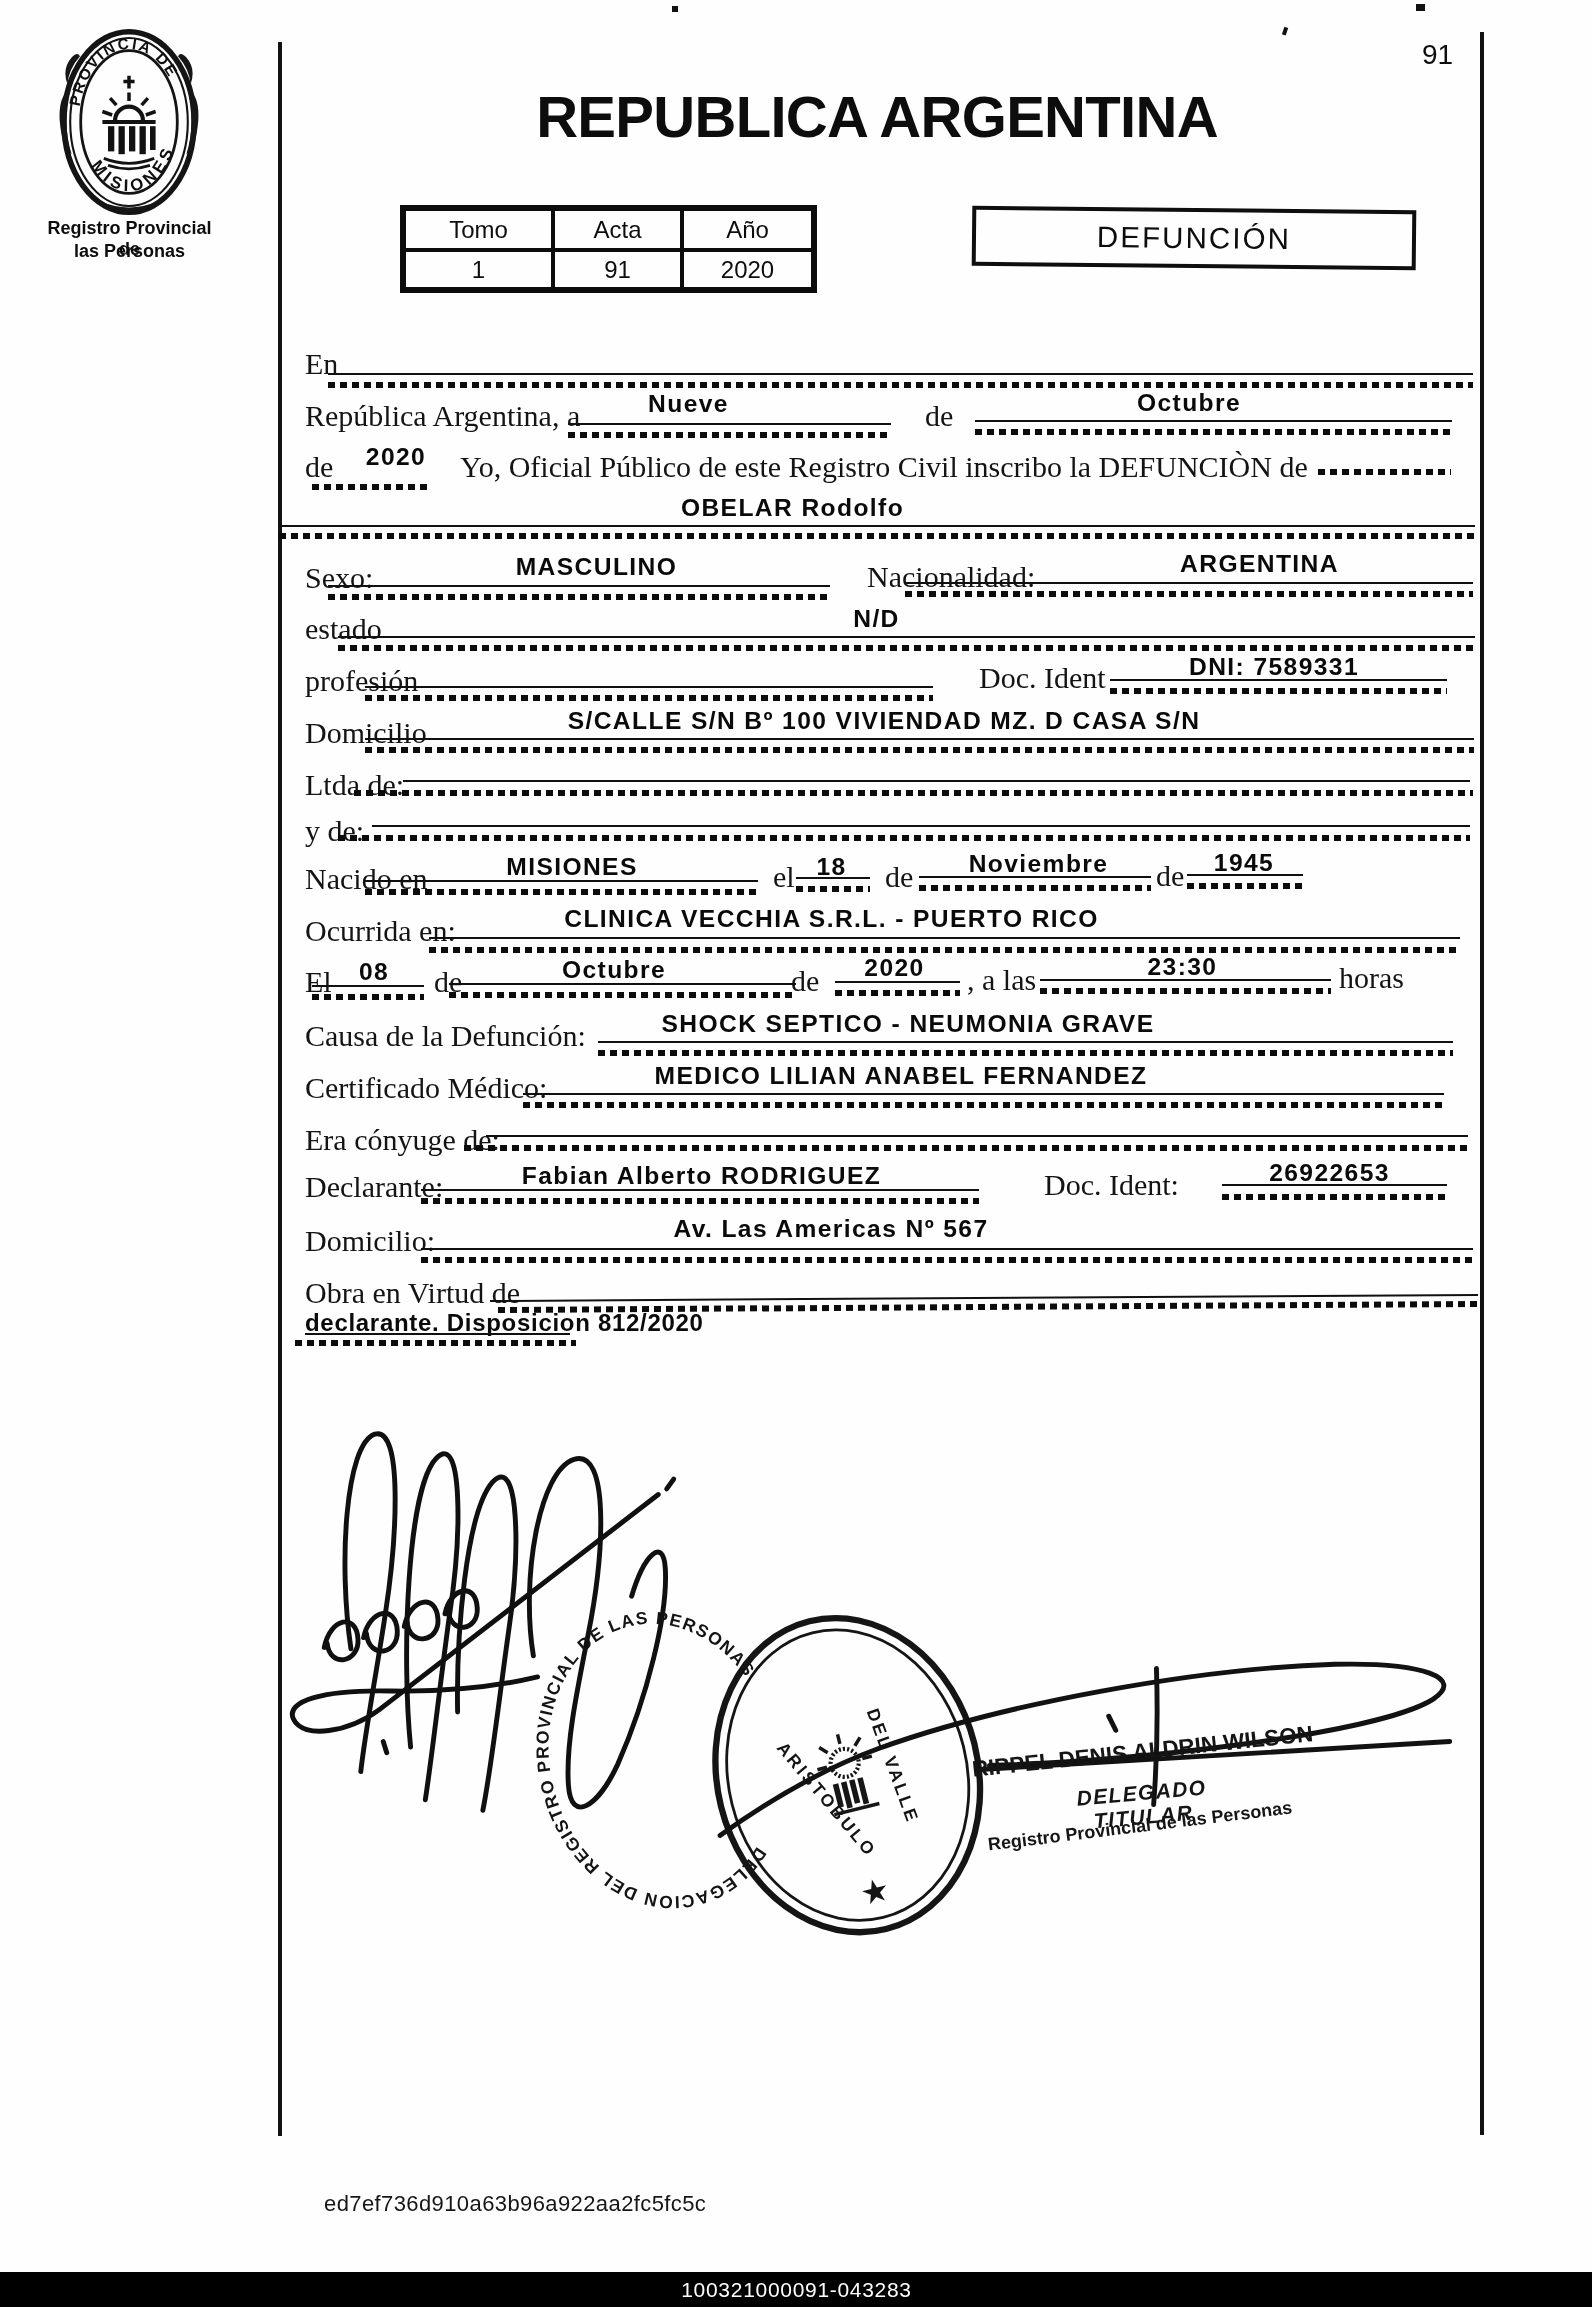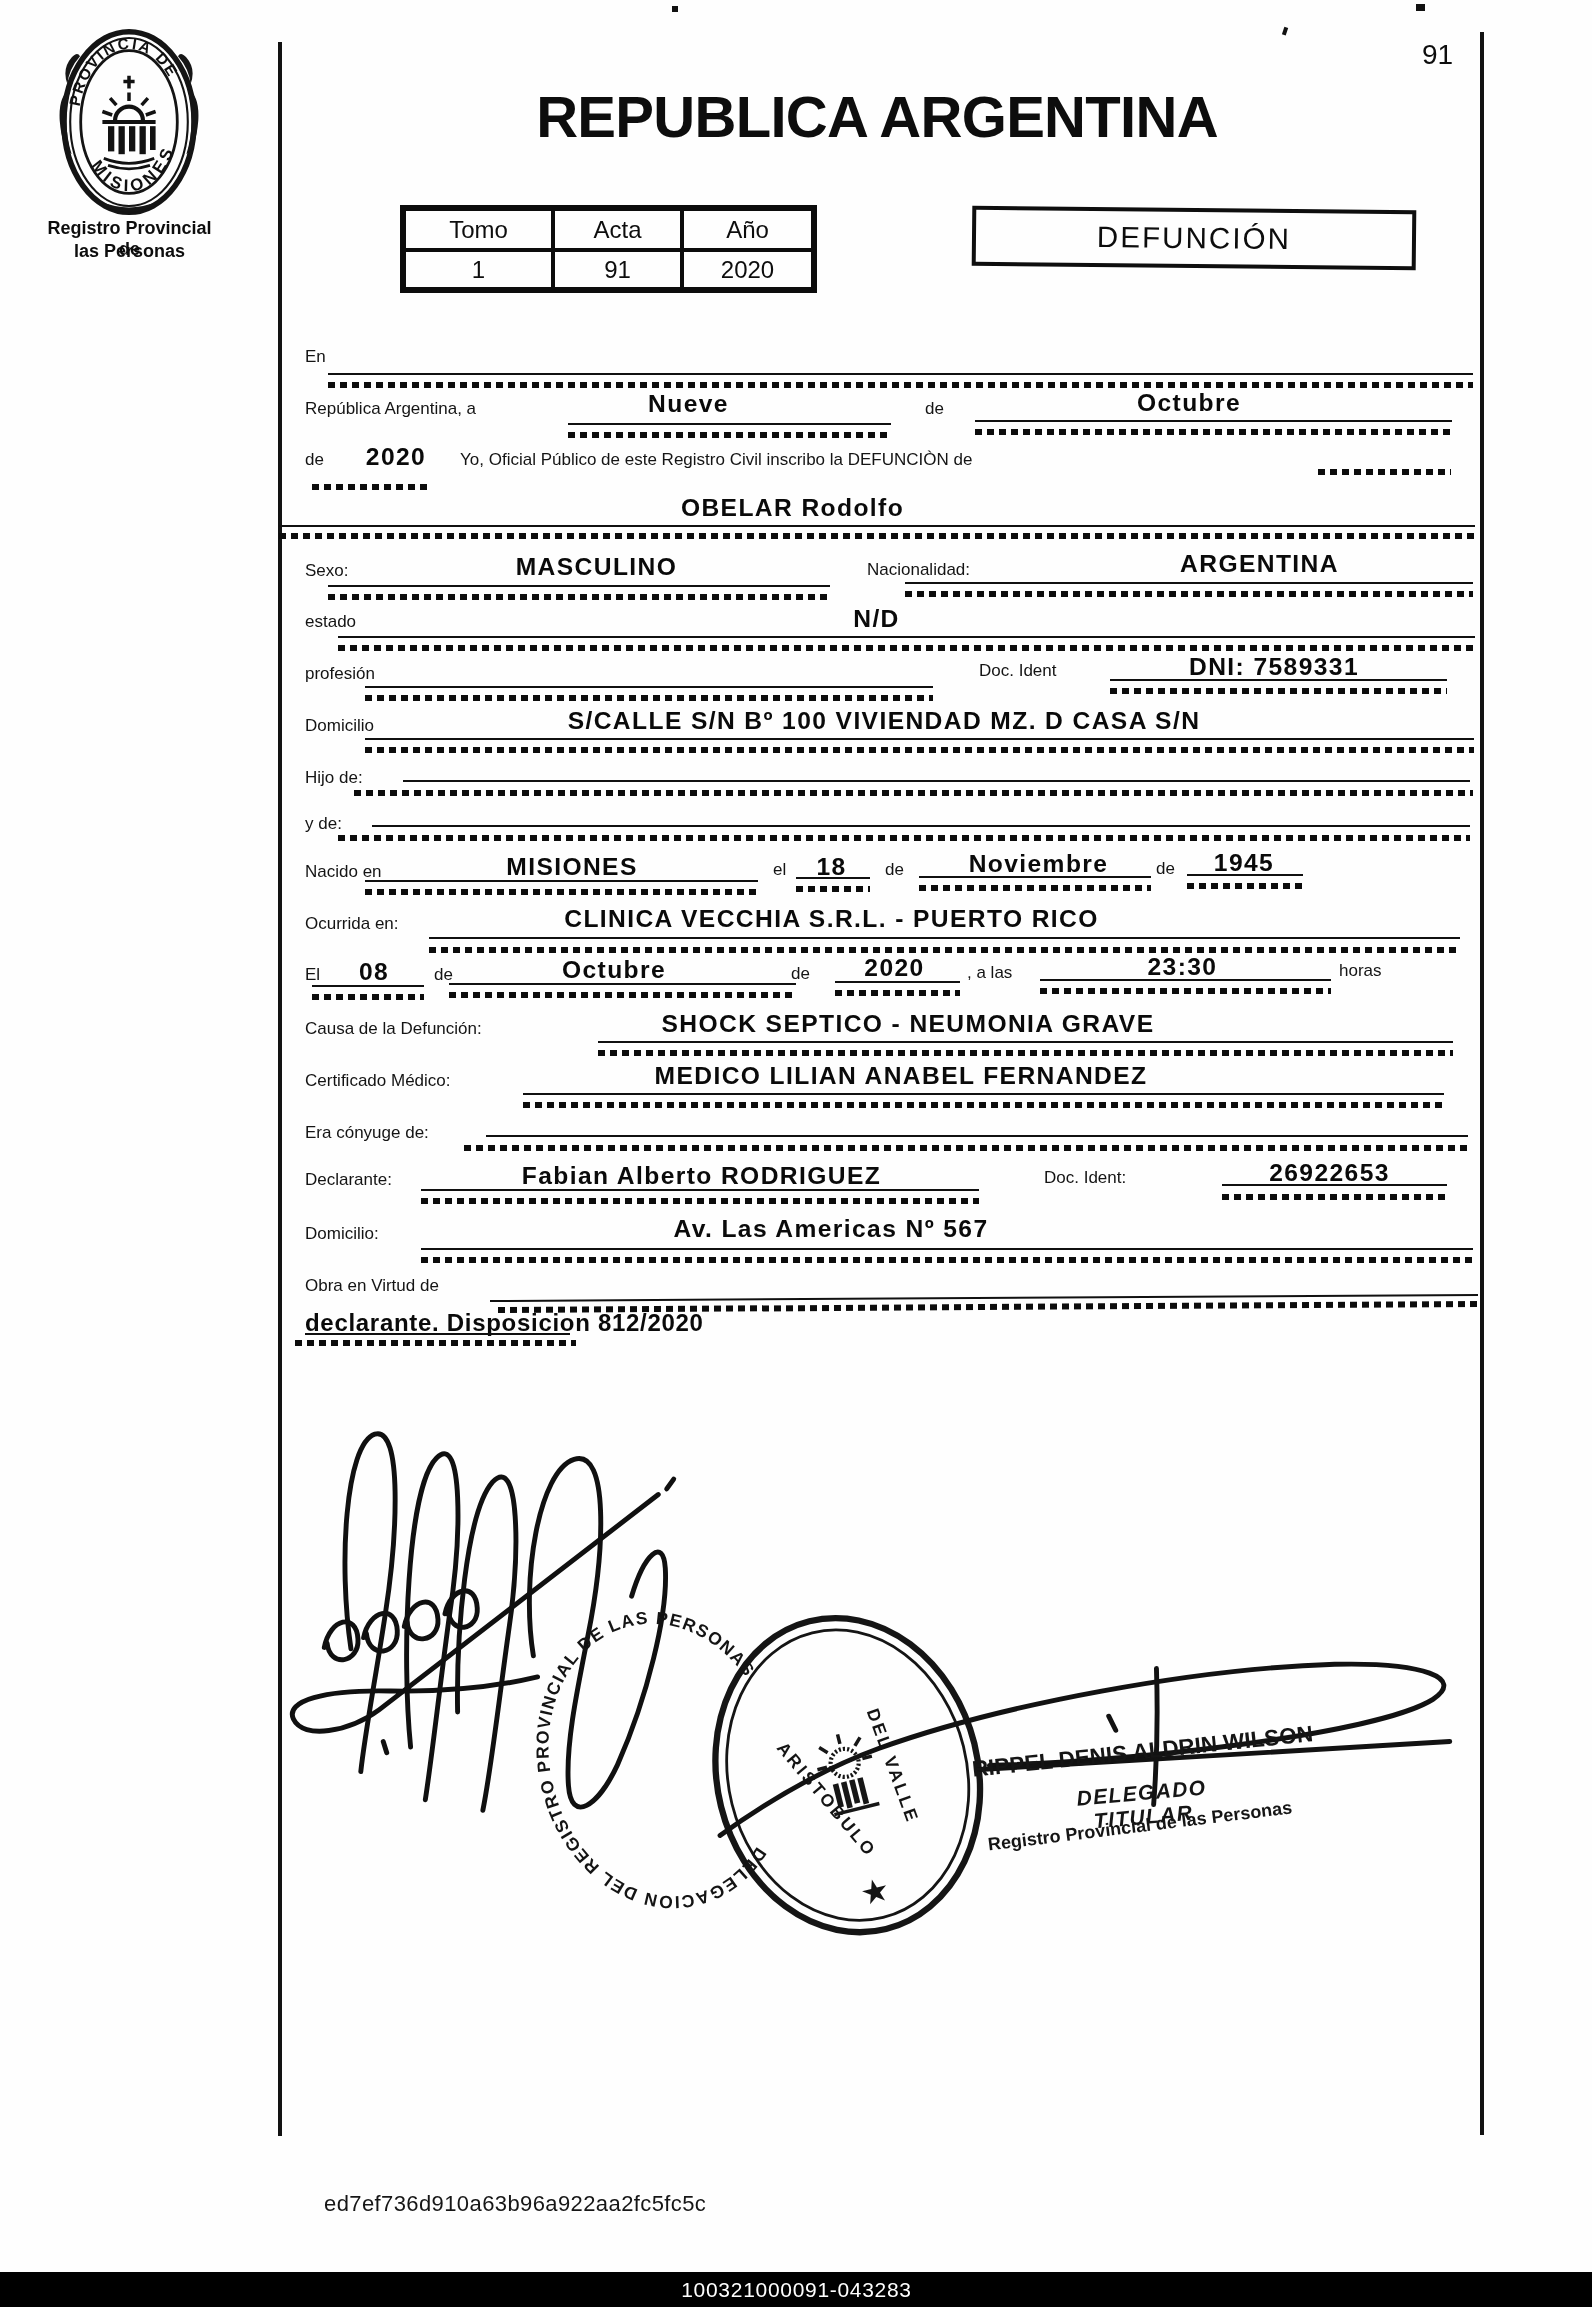--- a/index.html
+++ b/index.html
@@ -1,19 +1,19 @@
 <!DOCTYPE html>
 <html style="font-size:11.2px"><head>
 <meta charset="utf-8">
 <style>
   html,body{margin:0;padding:0;background:#e8e8e8;}
   .page{position:relative;width:1593px;height:2307px;background:#fefefe;margin:0 auto;
         font-family:"Liberation Sans", sans-serif;color:#0d0d0d;overflow:hidden;}
   .abs{position:absolute;white-space:nowrap;}
-  .lb{position:absolute;white-space:nowrap;font-size:17px;color:#141414;}
+  .lb{position:absolute;white-space:nowrap;font-size:30px;color:#141414;font-family:Liberation Serif, serif;}
   .vl{position:absolute;white-space:nowrap;font-size:24.6px;font-weight:700;letter-spacing:1.4px;color:#0a0a0a;text-align:center;}
   .sline{position:absolute;height:2.1px;background:#101010;}
   .dots{position:absolute;height:6.3px;background-image:repeating-linear-gradient(90deg,#0c0c0c 0 7px,transparent 7px 12px);}
   .vline{position:absolute;width:3.5px;background:#121212;}
   .speck{position:absolute;background:#111;}
   .title{position:absolute;font-size:58px;font-weight:700;letter-spacing:-0.7px;text-align:center;}
   .acta-table{position:absolute;left:400px;top:205px;border:4.2px solid #0c0c0c;display:grid;
               grid-template-columns:149px 129px 131px;grid-template-rows:41px 39px;}
   .acta-table div{border:2.1px solid #0c0c0c;display:flex;align-items:center;justify-content:center;font-size:24px;}
   .defbox{position:absolute;left:972px;top:208px;width:436px;height:52px;border:4.2px solid #0e0e0e;
@@ -130,21 +130,21 @@
   <div class="sline" style="left:365px;top:686px;width:568px"></div>
   <div class="dots" style="left:365px;top:695px;width:568px"></div>
   <div class="sline" style="left:1110px;top:679px;width:337px"></div>
   <div class="dots" style="left:1110px;top:688px;width:337px"></div>
 
   <div class="lb" style="left:305px;top:716px">Domicilio</div>
   <div class="vl" style="left:393px;top:707px;width:982px">S/CALLE S/N Bº 100 VIVIENDAD MZ. D CASA S/N</div>
   <div class="sline" style="left:365px;top:738px;width:1109px"></div>
   <div class="dots" style="left:365px;top:747px;width:1109px"></div>
 
-  <div class="lb" style="left:305px;top:768px">Hijo de:</div>
+  <div class="lb" style="left:305px;top:768px">Ltda de:</div>
   <div class="sline" style="left:403px;top:780px;width:1067px"></div>
   <div class="dots" style="left:354px;top:790px;width:1119px"></div>
 
   <div class="lb" style="left:305px;top:814px">y de:</div>
   <div class="sline" style="left:372px;top:825px;width:1098px"></div>
   <div class="dots" style="left:338px;top:835px;width:1132px"></div>
 
   <div class="lb" style="left:305px;top:862px">Nacido en</div>
   <div class="vl" style="left:435px;top:853px;width:274px">MISIONES</div>
   <div class="lb" style="left:773px;top:860px">el</div>

